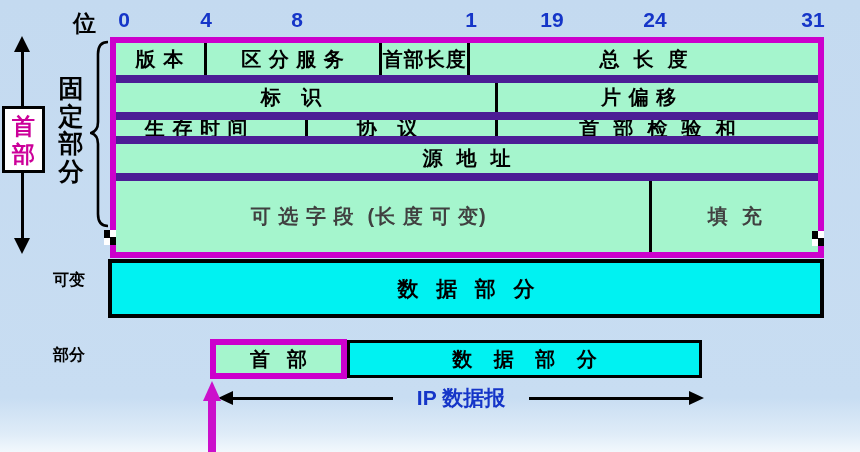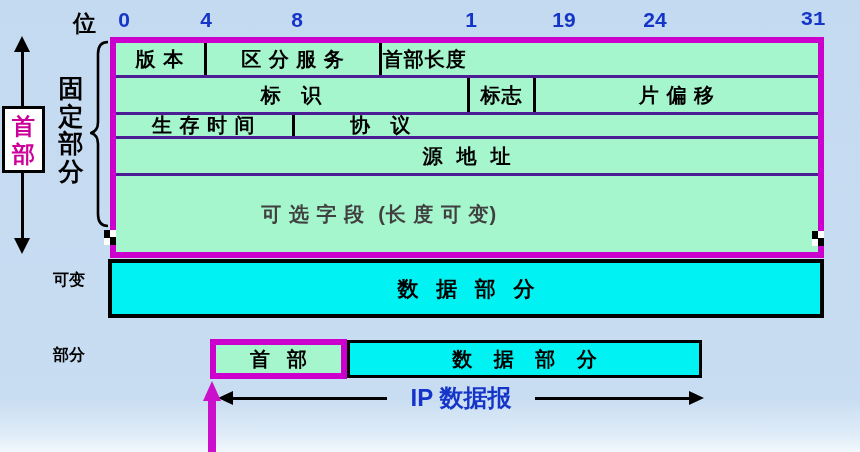--- a/index.html
+++ b/index.html
@@ -19,21 +19,21 @@
   .unit-label { font-size:23px; color:#000; }
   .tick { font-size:21px; color:#1535C8; transform:translateX(-50%); }
 
   
   #header-box {
     left:110px; top:37px; width:714px; height:221px;
     border:6px solid #CC00CC; background:#A5F5CD;
     display:flex; flex-direction:column;
   }
   .h-row { display:flex; width:100%; }
-  .h-row + .h-row { border-top:3px solid #4c1d95; }
+  .h-row + .h-row { border-top:8px solid #4c1d95;gap:28px; }
   .h-row .cell + .cell { border-left:3px solid #000; }
   .cell {
     display:flex; align-items:center; justify-content:center;
     font-size:20px; letter-spacing:1px; white-space:pre; overflow:hidden;
   }
   .cell.blue { color:#404040; }
   .r1{height:32px}.r2{height:37px}.r3{height:24px}.r4{height:37px}.r5{height:37px}.r6{flex:1}
 
   
   .break-mark {
@@ -74,43 +74,43 @@
   #bottom-data-box {
     left:347px; top:340px; width:355px; height:38px;
     border:3px solid #000; background:#00F2F2;
     display:flex; align-items:center; justify-content:center;
     font-size:20px; letter-spacing:8px; padding-left:8px; white-space:pre;
   }
   #ip-arrow { left:218px; top:388px; width:486px; height:20px; display:flex; align-items:center; }
   #ip-arrow .line { flex:1; height:3px; background:#000; }
   .tri-left  { width:0; height:0; border-top:7px solid transparent; border-bottom:7px solid transparent; border-right:15px solid #000; }
   .tri-right { width:0; height:0; border-top:7px solid transparent; border-bottom:7px solid transparent; border-left:15px solid #000; }
-  #ip-arrow .lbl { margin:0 24px; font-size:24px; color:#1535C8; white-space:pre;text-align:center; }
+  #ip-arrow .lbl { margin:0 24px; font-size:21px; color:#1535C8; white-space:pre;text-align:center; }
 
   #send-arrow { left:203px; top:381px; width:18px; height:71px; }
   #send-arrow .head { width:0; height:0; border-left:9px solid transparent; border-right:9px solid transparent; border-bottom:20px solid #CB10CB; }
   #send-arrow .shaft { width:8px; height:51px; background:#CB10CB; margin:0 auto; }
 
   #sent-first { left:68px; top:404px; font-size:23px; color:#1A2FC4; }
 
   svg { display:block; }
 </style>
 </head>
 <body>
 
 <div id="stage">
 
   <div class="abs unit-label" style="left:73px; top:8px;">位</div>
   <div class="abs tick" style="left:124px; top:8px;">0</div>
   <div class="abs tick" style="left:206px; top:8px;">4</div>
   <div class="abs tick" style="left:297px; top:8px;">8</div>
   <div class="abs tick" style="left:471px; top:8px;">1</div>
-  <div class="abs tick" style="left:564px; top:8px;">19</div>
+  <div class="abs tick" style="left:552px; top:8px;">19</div>
   <div class="abs tick" style="left:655px; top:8px;">24</div>
-  <div class="abs tick" style="left:813px; top:8px;font-family:Liberation Mono, monospace;">31</div>
+  <div class="abs tick" style="left:813px; top:8px;">31</div>
 
   <div class="abs" id="v-arrow">
     <div class="tri-up"></div>
     <div class="shaft"></div>
     <div class="tri-down"></div>
   </div>
 
   <div class="abs" id="header-word-box">
     <div>首</div>
     <div>部</div>
@@ -130,35 +130,37 @@
   <div class="abs" id="variable-label">
     <div>可变</div>
     <div>部分</div>
   </div>
 
   <div class="abs" id="header-box">
     <div class="h-row r1">
       <div class="cell" style="width:12.5%">版 本</div>
       <div class="cell" style="width:25%">区 分 服 务</div>
       <div class="cell" style="width:12.5%">首部长度</div>
+      <div class="cell" style="width:50%">总  长  度</div>
     </div>
     <div class="h-row r2">
       <div class="cell" style="width:50%">标   识</div>
-      <div class="cell" style="width:9.375%">标志</div>
       <div class="cell" style="width:40.625%">片 偏 移</div>
     </div>
     <div class="h-row r3">
       <div class="cell" style="width:25%">生 存 时 间</div>
       <div class="cell" style="width:25%">协   议</div>
+      <div class="cell" style="width:50%">首  部  检  验  和</div>
     </div>
     <div class="h-row r4">
       <div class="cell" style="width:100%">源  地  址</div>
     </div>
     <div class="h-row r6">
       <div class="cell blue" style="width:75%">可 选 字 段  (长 度 可 变)</div>
+      <div class="cell blue" style="width:25%">填  充</div>
     </div>
   </div>
 
   <div class="abs break-mark" style="left:104px; top:230px;"></div>
   <div class="abs break-mark" style="left:812px; top:231px;"></div>
 
   <div class="abs" id="data-section">
     <span>数  据  部  分</span>
   </div>
 

